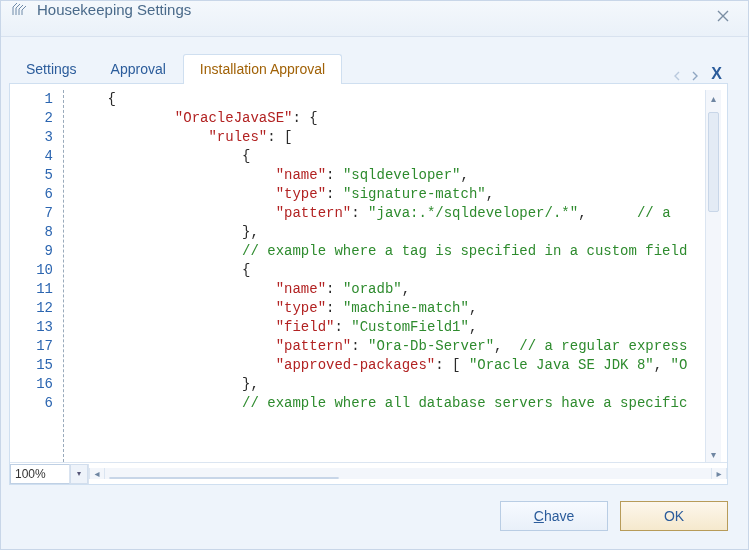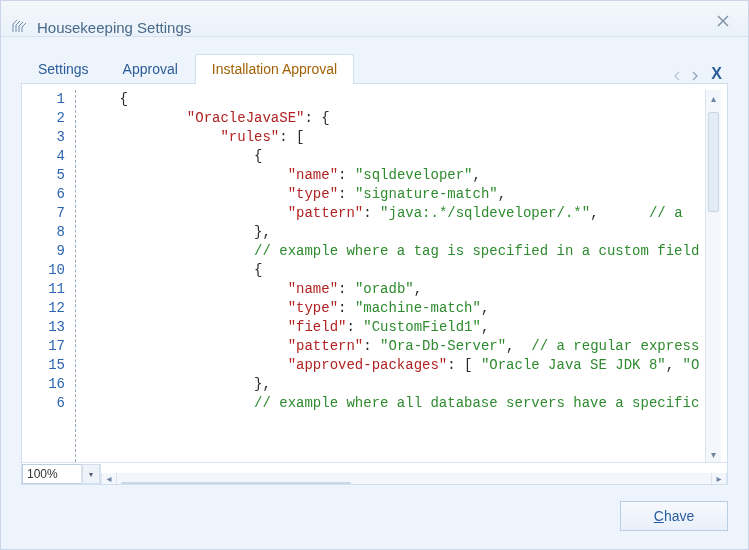--- a/index.html
+++ b/index.html
@@ -13,40 +13,40 @@
     border: 1px solid #c8d6e8;
     display: flex;
     flex-direction: column;
   }
   
   .titlebar {
     background: linear-gradient(#f4f8fc, #eaf1f9);
     border-bottom: 1px solid #d8e2ef;
     height: 36px;
     display: flex;
-    align-items: flex-end;
+    align-items: flex-start;
     padding: 0 10px;
   }
   .titlebar .app-icon {
     width: 18px; height: 18px; margin-right: 8px;
     display: inline-flex; align-items: center; justify-content: center;
   }
   .titlebar .title { color: #4a6a8a; font-size: 15px; }
   .titlebar .close {
     margin-left: auto;
     width: 30px; height: 30px;
     display: flex; align-items: center; justify-content: center;
     color: #7a8ea3; font-size: 18px;
     cursor: pointer;
   }
   
   .client {
     flex: 1;
     background: #eef4fb;
-    padding: 14px 20px 18px 20px;
+    padding: 14px 20px 18px 8px;
     display: flex;
     flex-direction: column;
   }
   
   .tabstrip {
     display: flex;
     align-items: flex-end;
     height: 32px;
     position: relative;
   }
@@ -149,21 +149,21 @@
     position: absolute; left: 2px; right: 2px;
     top: 22px; height: 100px;
     background: #e3ebf5;
     border: 1px solid #c8d6e8;
     border-radius: 2px;
   }
 
   
   .editor-bottombar {
     display: flex;
-    align-items: flex-end;
+    align-items: center;
     height: 22px;
     border-top: 1px solid #dbe5f1;
   }
   .zoom {
     display: flex;
     align-items: center;
     border-right: 1px solid #d9e3f0;
   }
   .zoom-input {
     width: 60px;
@@ -317,15 +317,16 @@
         <div class="arrow">▸</div>
       </div>
     </div>
   </div>
 
   <div class="buttons">
     <button class="btn">
         <span class="mn">C</span>
         <span>have</span>
       </button>
+    <button class="btn primary">OK</button>
   </div>
 
 </div>
 
 </body></html>

